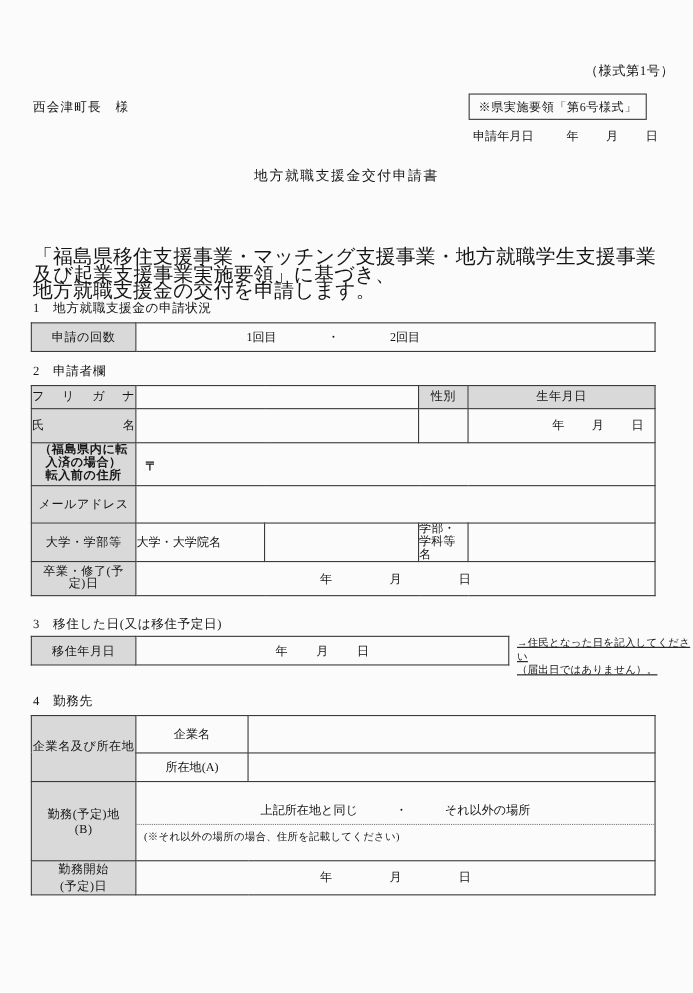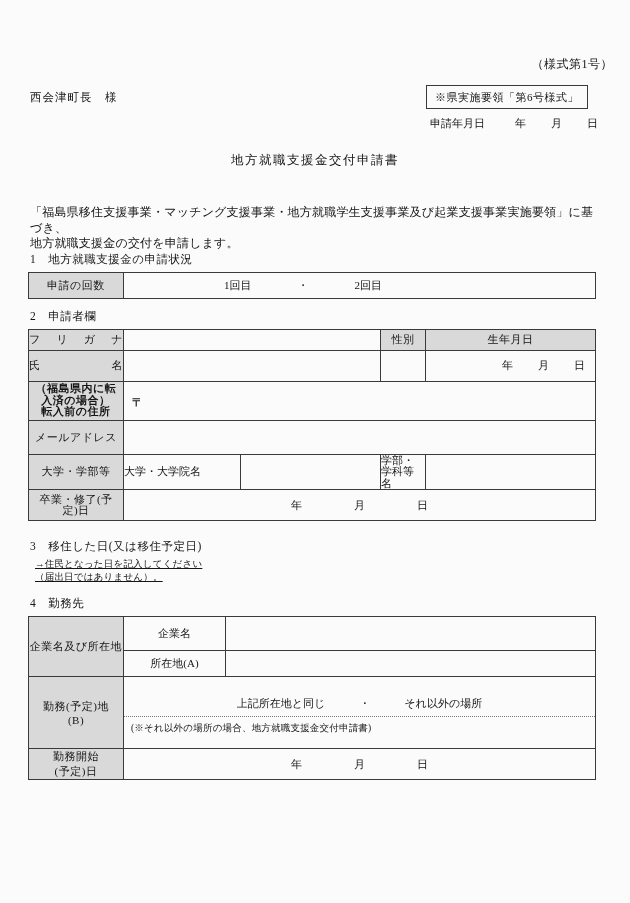--- a/index.html
+++ b/index.html
@@ -47,22 +47,22 @@
     gap: 30px;
   }
   .dl-units { display: flex; gap: 25px; }
   .doc-title {
     margin-top: 21px;
     text-align: center;
     font-size: 12.5px;
     letter-spacing: 1.5px;
   }
   .intro {
-    margin: 36px 26px 0 30px;
-    font-size: 12px;
+    margin: 57px 26px 0 30px;
+    font-size: 18px;
     line-height: 15.5px;
     letter-spacing: 0.2px;
   }
 
   
   .sec-heading { margin: 0 0 0 30px; font-size: 11.5px; letter-spacing: 0.5px; }
   .sec-heading.s1 { }
   .sec-heading.s2 { margin-top: 10px; }
   .sec-heading.s3 { margin-top: 18px; }
   .sec-heading.s4 { margin-top: 13px; }
@@ -231,20 +231,38 @@
             <span>月</span>
             <span>日</span>
           </div>
         </td>
       </tr>
     </tbody>
   </table>
 
   <div class="sec-heading s3">3　移住した日(又は移住予定日)</div>
   <div class="s3-flex">
+    <table class="tbl" style="width:434px;">
+      <colgroup>
+          <col style="width:95px">
+          <col style="width:339px">
+        </colgroup>
+      <tbody>
+        <tr style="height:26px;">
+          <td class="lbl">移住年月日</td>
+          <td>
+            <div class="daterow gap-sm">
+              <span>年</span>
+              <span>月</span>
+              <span>日</span>
+            </div>
+          </td>
+        </tr>
+      </tbody>
+    </table>
     <div class="s3-note pre">→住民となった日を記入してください
 （届出日ではありません）。</div>
   </div>
 
   <div class="sec-heading s4">4　勤務先</div>
   <table class="tbl" style="width:567px;">
     <colgroup>
         <col style="width:95px">
         <col style="width:102px">
         <col style="width:370px">
@@ -261,21 +279,21 @@
       </tr>
       <tr style="height:72px;">
         <td class="lbl pre">勤務(予定)地
 (B)</td>
         <td colspan="2" class="wp-cell">
           <div class="wp-top">
             <span>上記所在地と同じ</span>
             <span>・</span>
             <span>それ以外の場所</span>
           </div>
-          <div class="wp-note">(※それ以外の場所の場合、地方就職支援金交付申請書)</div>
+          <div class="wp-note">(※それ以外の場所の場合、住所を記載してください)</div>
         </td>
       </tr>
       <tr style="height:30px;padding-left:36px;">
         <td class="lbl pre">勤務開始
 (予定)日</td>
         <td colspan="2">
           <div class="daterow">
             <span>年</span>
             <span>月</span>
             <span>日</span>

